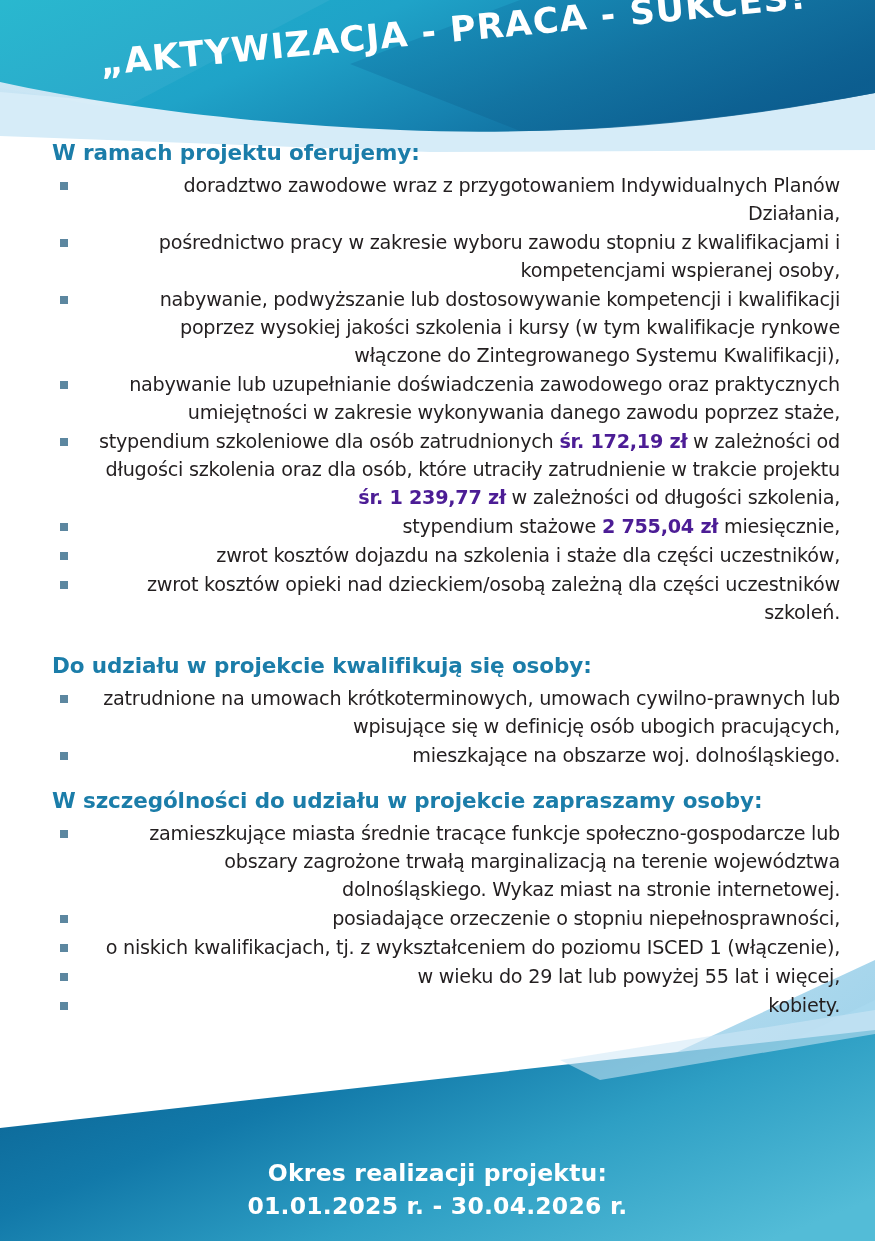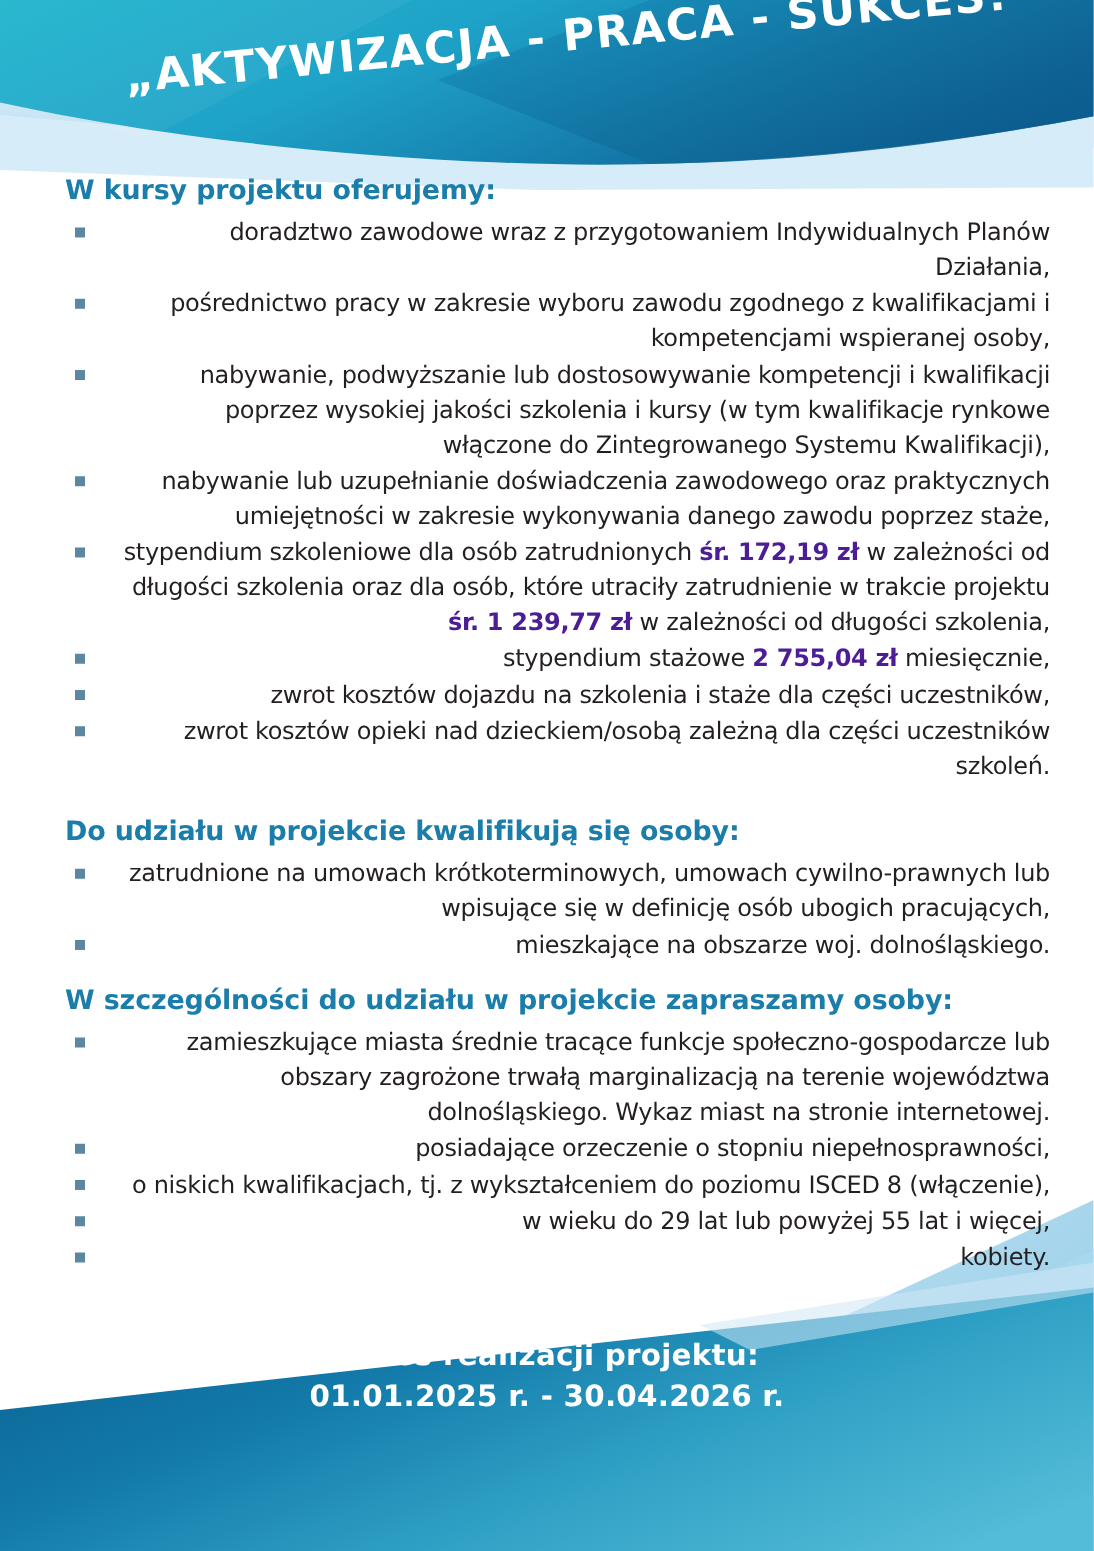--- a/index.html
+++ b/index.html
@@ -104,21 +104,21 @@
   }
   ul.bullets > li b, .amt {
     font-weight: bold;
     color: #4c1d95;
   }
 
   
   #footer-text {
     position: absolute;
     left: 0;
-    top: 1068px;
+    top: 1157px;
     width: 875px;
     text-align: center;
     z-index: 3;
     color: #ffffff;
     font-family: "DejaVu Sans", sans-serif;
     font-weight: bold;
     font-size: 23.5px;
     line-height: 1.42;
     letter-spacing: 0.2px;
   }
@@ -183,24 +183,24 @@
     <path d="M560,1060 L875,1010 L875,1034 L600,1080 Z" fill="#cfe8f6" opacity="0.55"></path>
   </svg>
 
   <div id="header-title-wrap">
     <div id="header-title">„AKTYWIZACJA - PRACA - SUKCES!”</div>
   </div>
 
   <div id="content">
 
     <section class="section">
-      <h2 class="section-heading">W kursy projektu oferujemy:</h2>
+      <h2 class="section-heading">W ramach projektu oferujemy:</h2>
       <ul class="bullets">
         <li><span class="marker"></span><span class="txt">doradztwo zawodowe wraz z przygotowaniem Indywidualnych Planów Działania,</span></li>
-        <li><span class="marker"></span><span class="txt">pośrednictwo pracy w zakresie wyboru zawodu zgodnego z kwalifikacjami i kompetencjami wspieranej osoby,</span></li>
+        <li><span class="marker"></span><span class="txt">pośrednictwo pracy w zakresie wyboru zawodu stopniu z kwalifikacjami i kompetencjami wspieranej osoby,</span></li>
         <li><span class="marker"></span><span class="txt">nabywanie, podwyższanie lub dostosowywanie kompetencji i kwalifikacji poprzez wysokiej jakości szkolenia i kursy (w tym kwalifikacje rynkowe włączone do Zintegrowanego Systemu Kwalifikacji),</span></li>
         <li><span class="marker"></span><span class="txt">nabywanie lub uzupełnianie doświadczenia zawodowego oraz praktycznych umiejętności w zakresie wykonywania danego zawodu poprzez staże,</span></li>
         <li><span class="marker"></span><span class="txt">stypendium szkoleniowe dla osób zatrudnionych <b>śr. 172,19 zł</b> w zależności od długości szkolenia oraz dla osób, które utraciły zatrudnienie w trakcie projektu <b>śr. 1 239,77 zł</b> w zależności od długości szkolenia,</span></li>
         <li><span class="marker"></span><span class="txt">stypendium stażowe <b>2 755,04 zł</b> miesięcznie,</span></li>
         <li><span class="marker"></span><span class="txt">zwrot kosztów dojazdu na szkolenia i staże dla części uczestników,</span></li>
         <li><span class="marker"></span><span class="txt">zwrot kosztów opieki nad dzieckiem/osobą zależną dla części uczestników szkoleń.</span></li>
       </ul>
     </section>
 
     <section class="section section-gap-2">
@@ -209,21 +209,21 @@
         <li><span class="marker"></span><span class="txt">zatrudnione na umowach krótkoterminowych, umowach cywilno-prawnych lub wpisujące się w definicję osób ubogich pracujących,</span></li>
         <li><span class="marker"></span><span class="txt">mieszkające na obszarze woj. dolnośląskiego.</span></li>
       </ul>
     </section>
 
     <section class="section section-gap-3">
       <h2 class="section-heading">W szczególności do udziału w projekcie zapraszamy osoby:</h2>
       <ul class="bullets">
         <li><span class="marker"></span><span class="txt">zamieszkujące miasta średnie tracące funkcje społeczno-gospodarcze lub obszary zagrożone trwałą marginalizacją na terenie województwa dolnośląskiego. Wykaz miast na stronie internetowej.</span></li>
         <li><span class="marker"></span><span class="txt">posiadające orzeczenie o stopniu niepełnosprawności,</span></li>
-        <li><span class="marker"></span><span class="txt">o niskich kwalifikacjach, tj. z wykształceniem do poziomu ISCED 8 (włączenie),</span></li>
+        <li><span class="marker"></span><span class="txt">o niskich kwalifikacjach, tj. z wykształceniem do poziomu ISCED 1 (włączenie),</span></li>
         <li><span class="marker"></span><span class="txt">w wieku do 29 lat lub powyżej 55 lat i więcej,</span></li>
         <li><span class="marker"></span><span class="txt">kobiety.</span></li>
       </ul>
     </section>
 
   </div>
 
   <div id="footer-text">
     <span class="fline">Okres realizacji projektu:</span>
     <span class="fline">01.01.2025 r. - 30.04.2026 r.</span>

